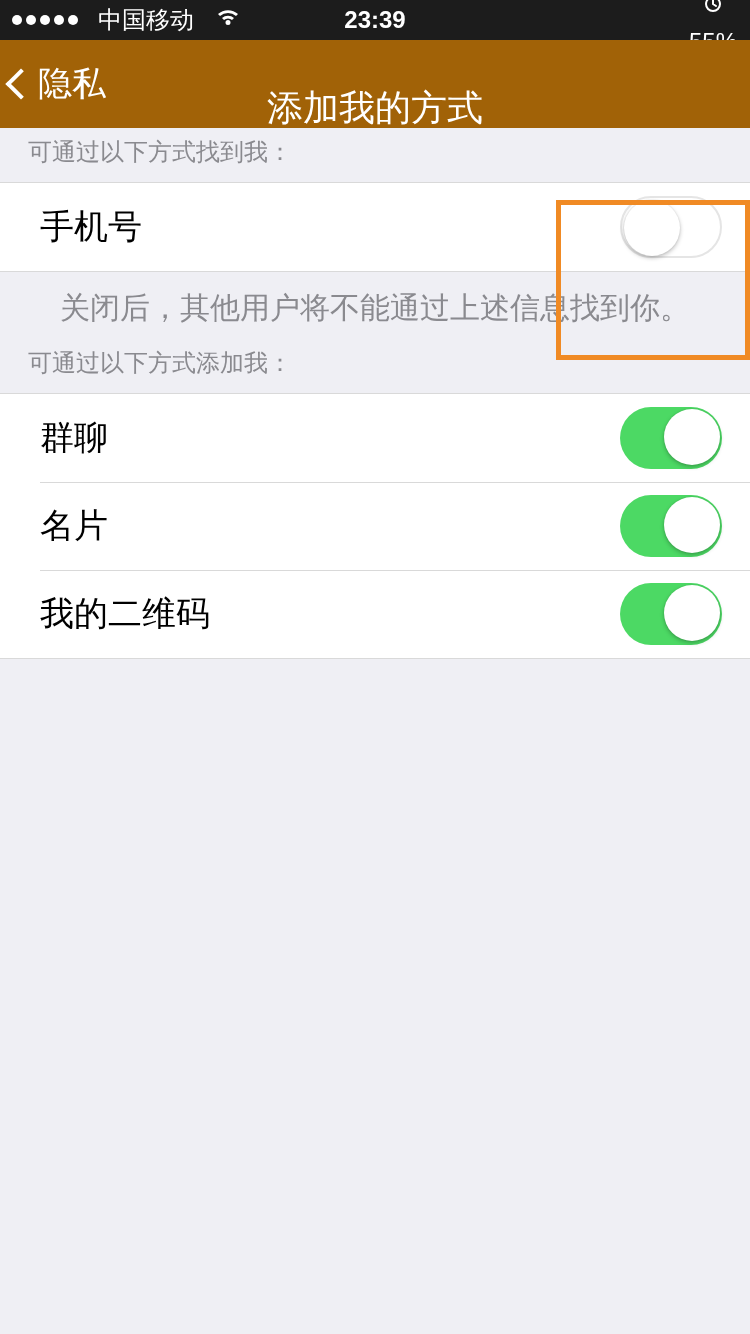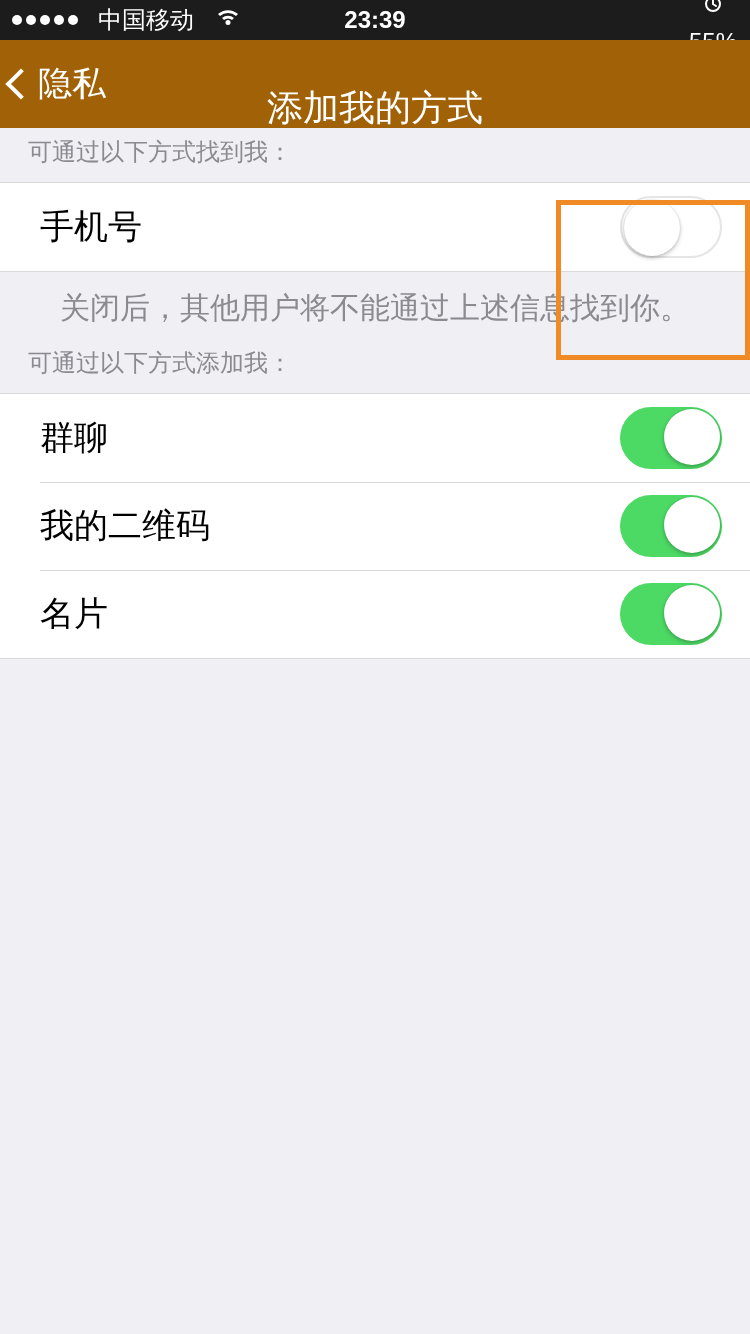--- a/index.html
+++ b/index.html
@@ -175,26 +175,26 @@
 
 <div class="section-header">可通过以下方式添加我：</div>
 <div class="group">
   <div class="row">
     <span>群聊</span>
     <div class="toggle on">
         <div class="knob"></div>
       </div>
   </div>
   <div class="row">
+    <span>名片</span>
+    <div class="toggle on">
+        <div class="knob"></div>
+      </div>
+  </div>
+  <div class="row">
     <span>我的二维码</span>
     <div class="toggle on">
         <div class="knob"></div>
       </div>
   </div>
-  <div class="row">
-    <span>名片</span>
-    <div class="toggle on">
-        <div class="knob"></div>
-      </div>
-  </div>
 </div>
 
 <div class="highlight-box" style="left:556px;top:200px;width:194px;height:160px;"></div>
 
 </body></html>

